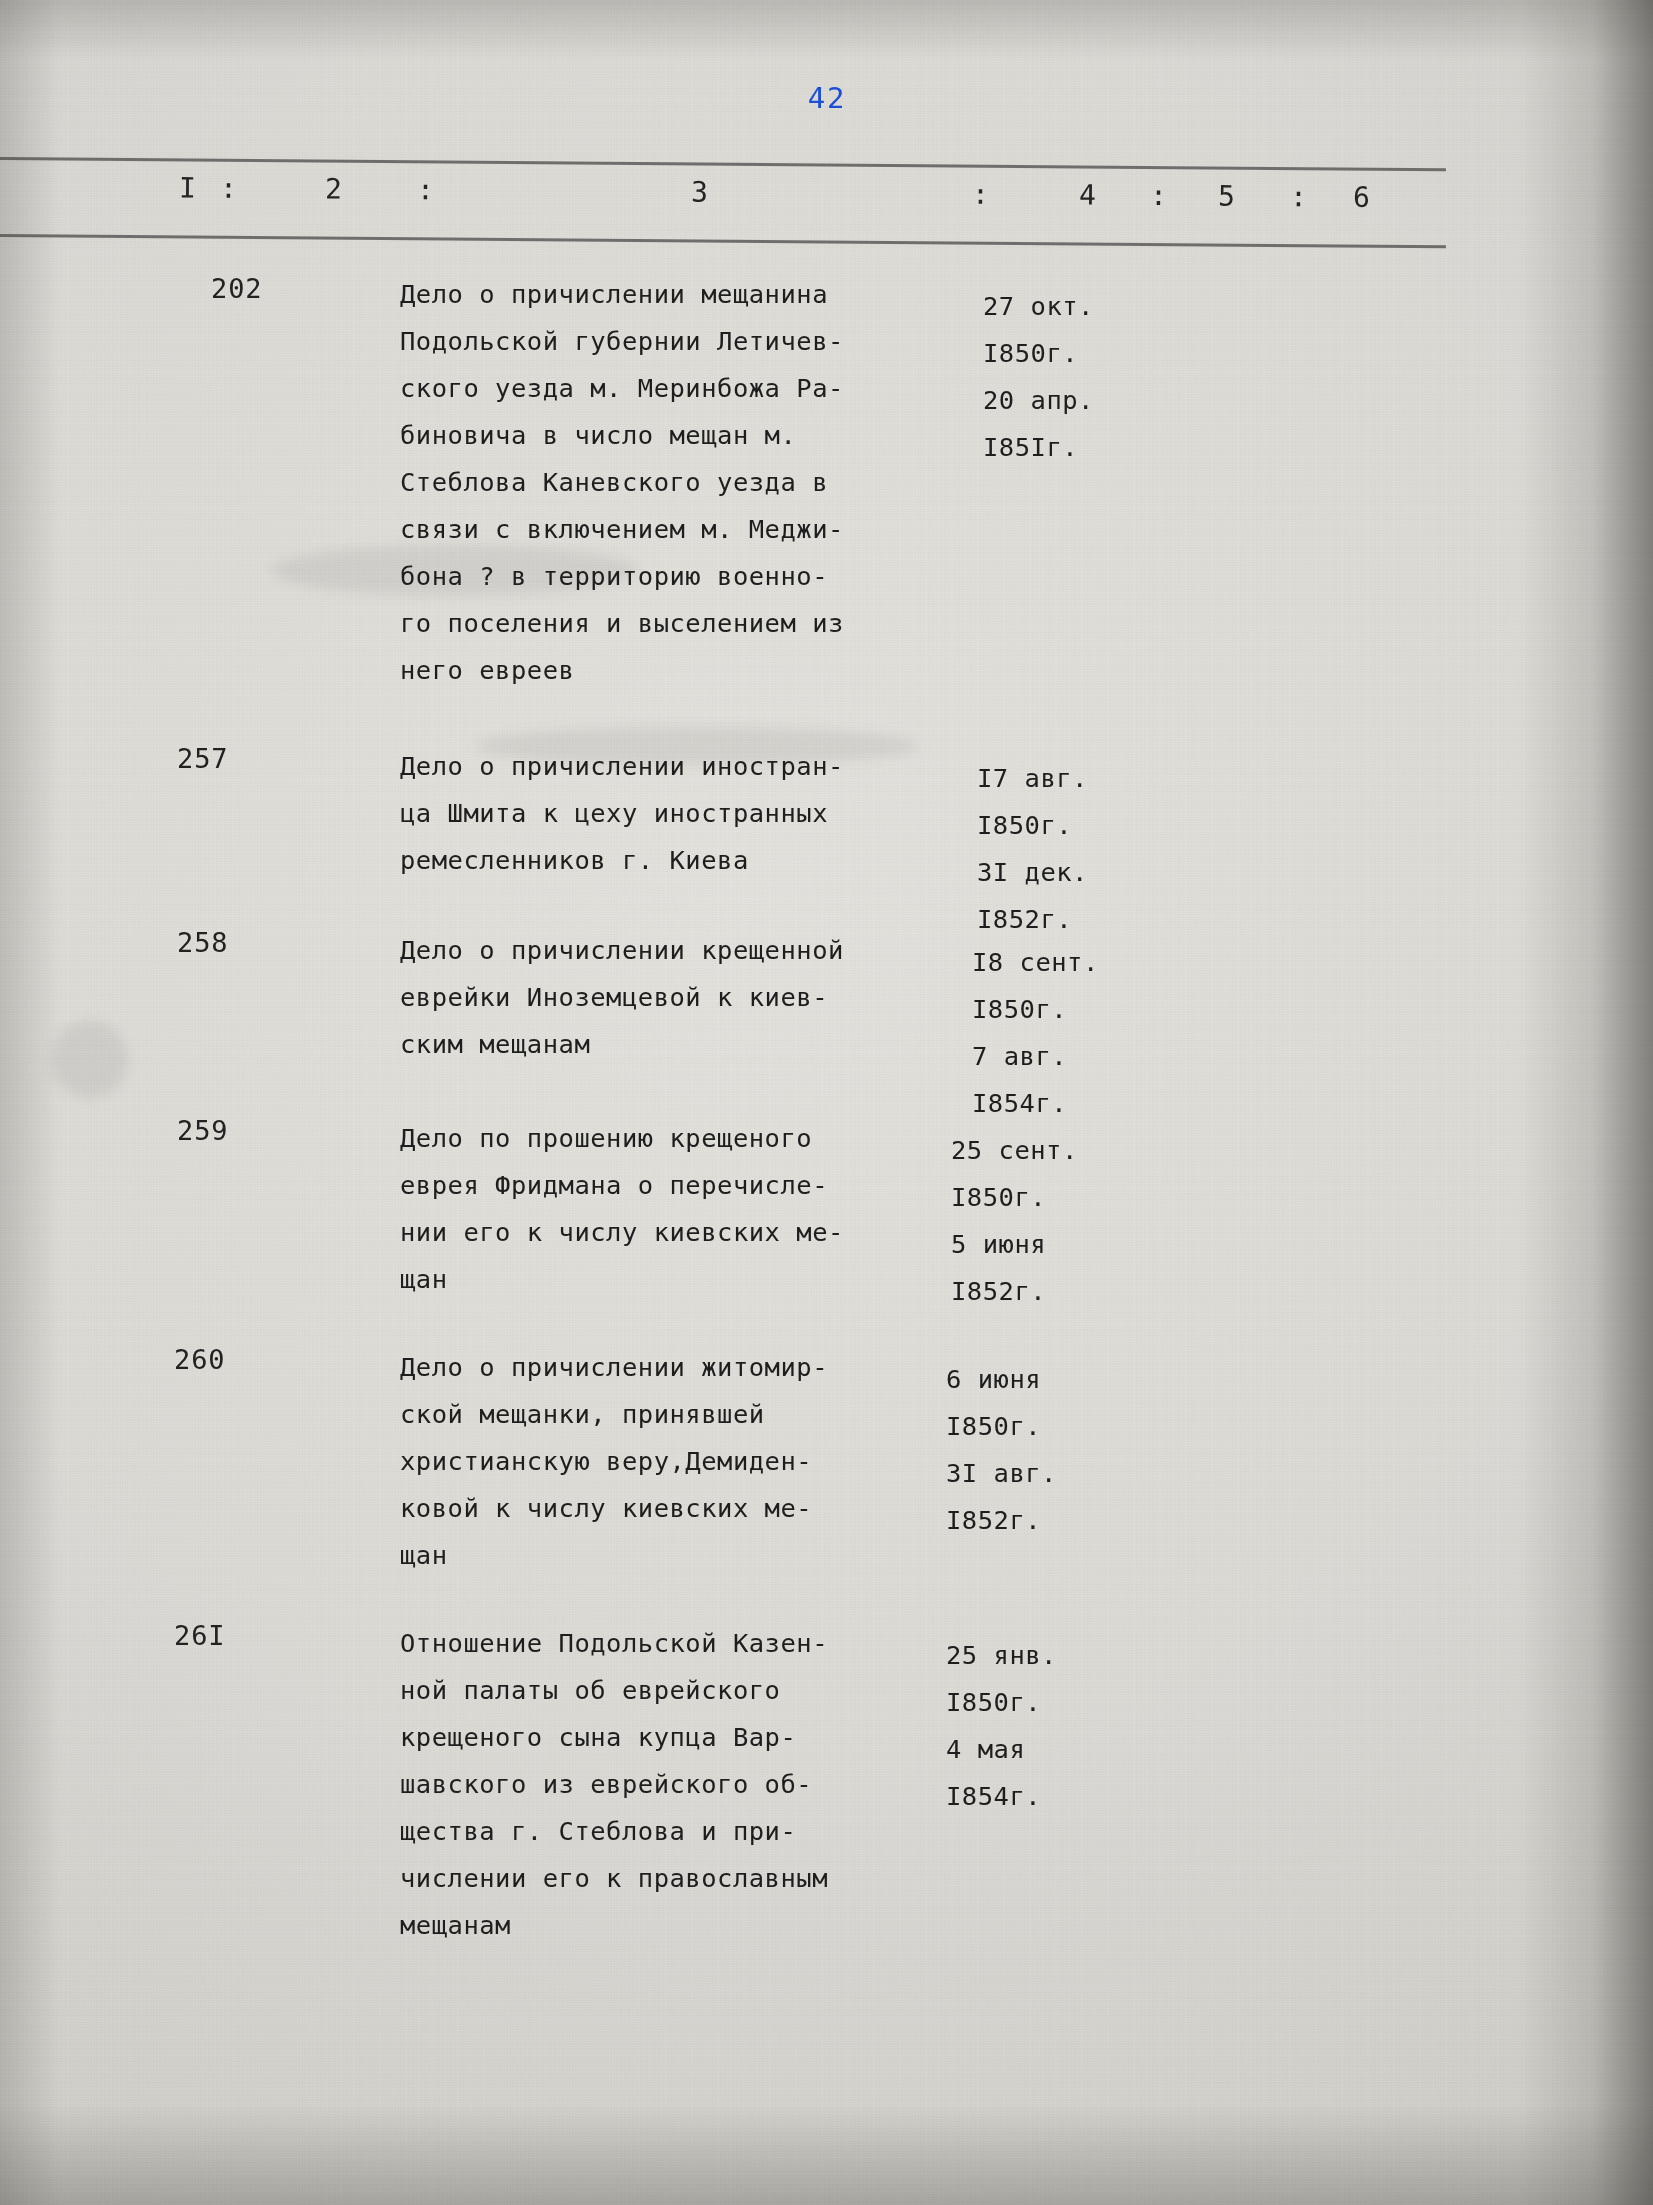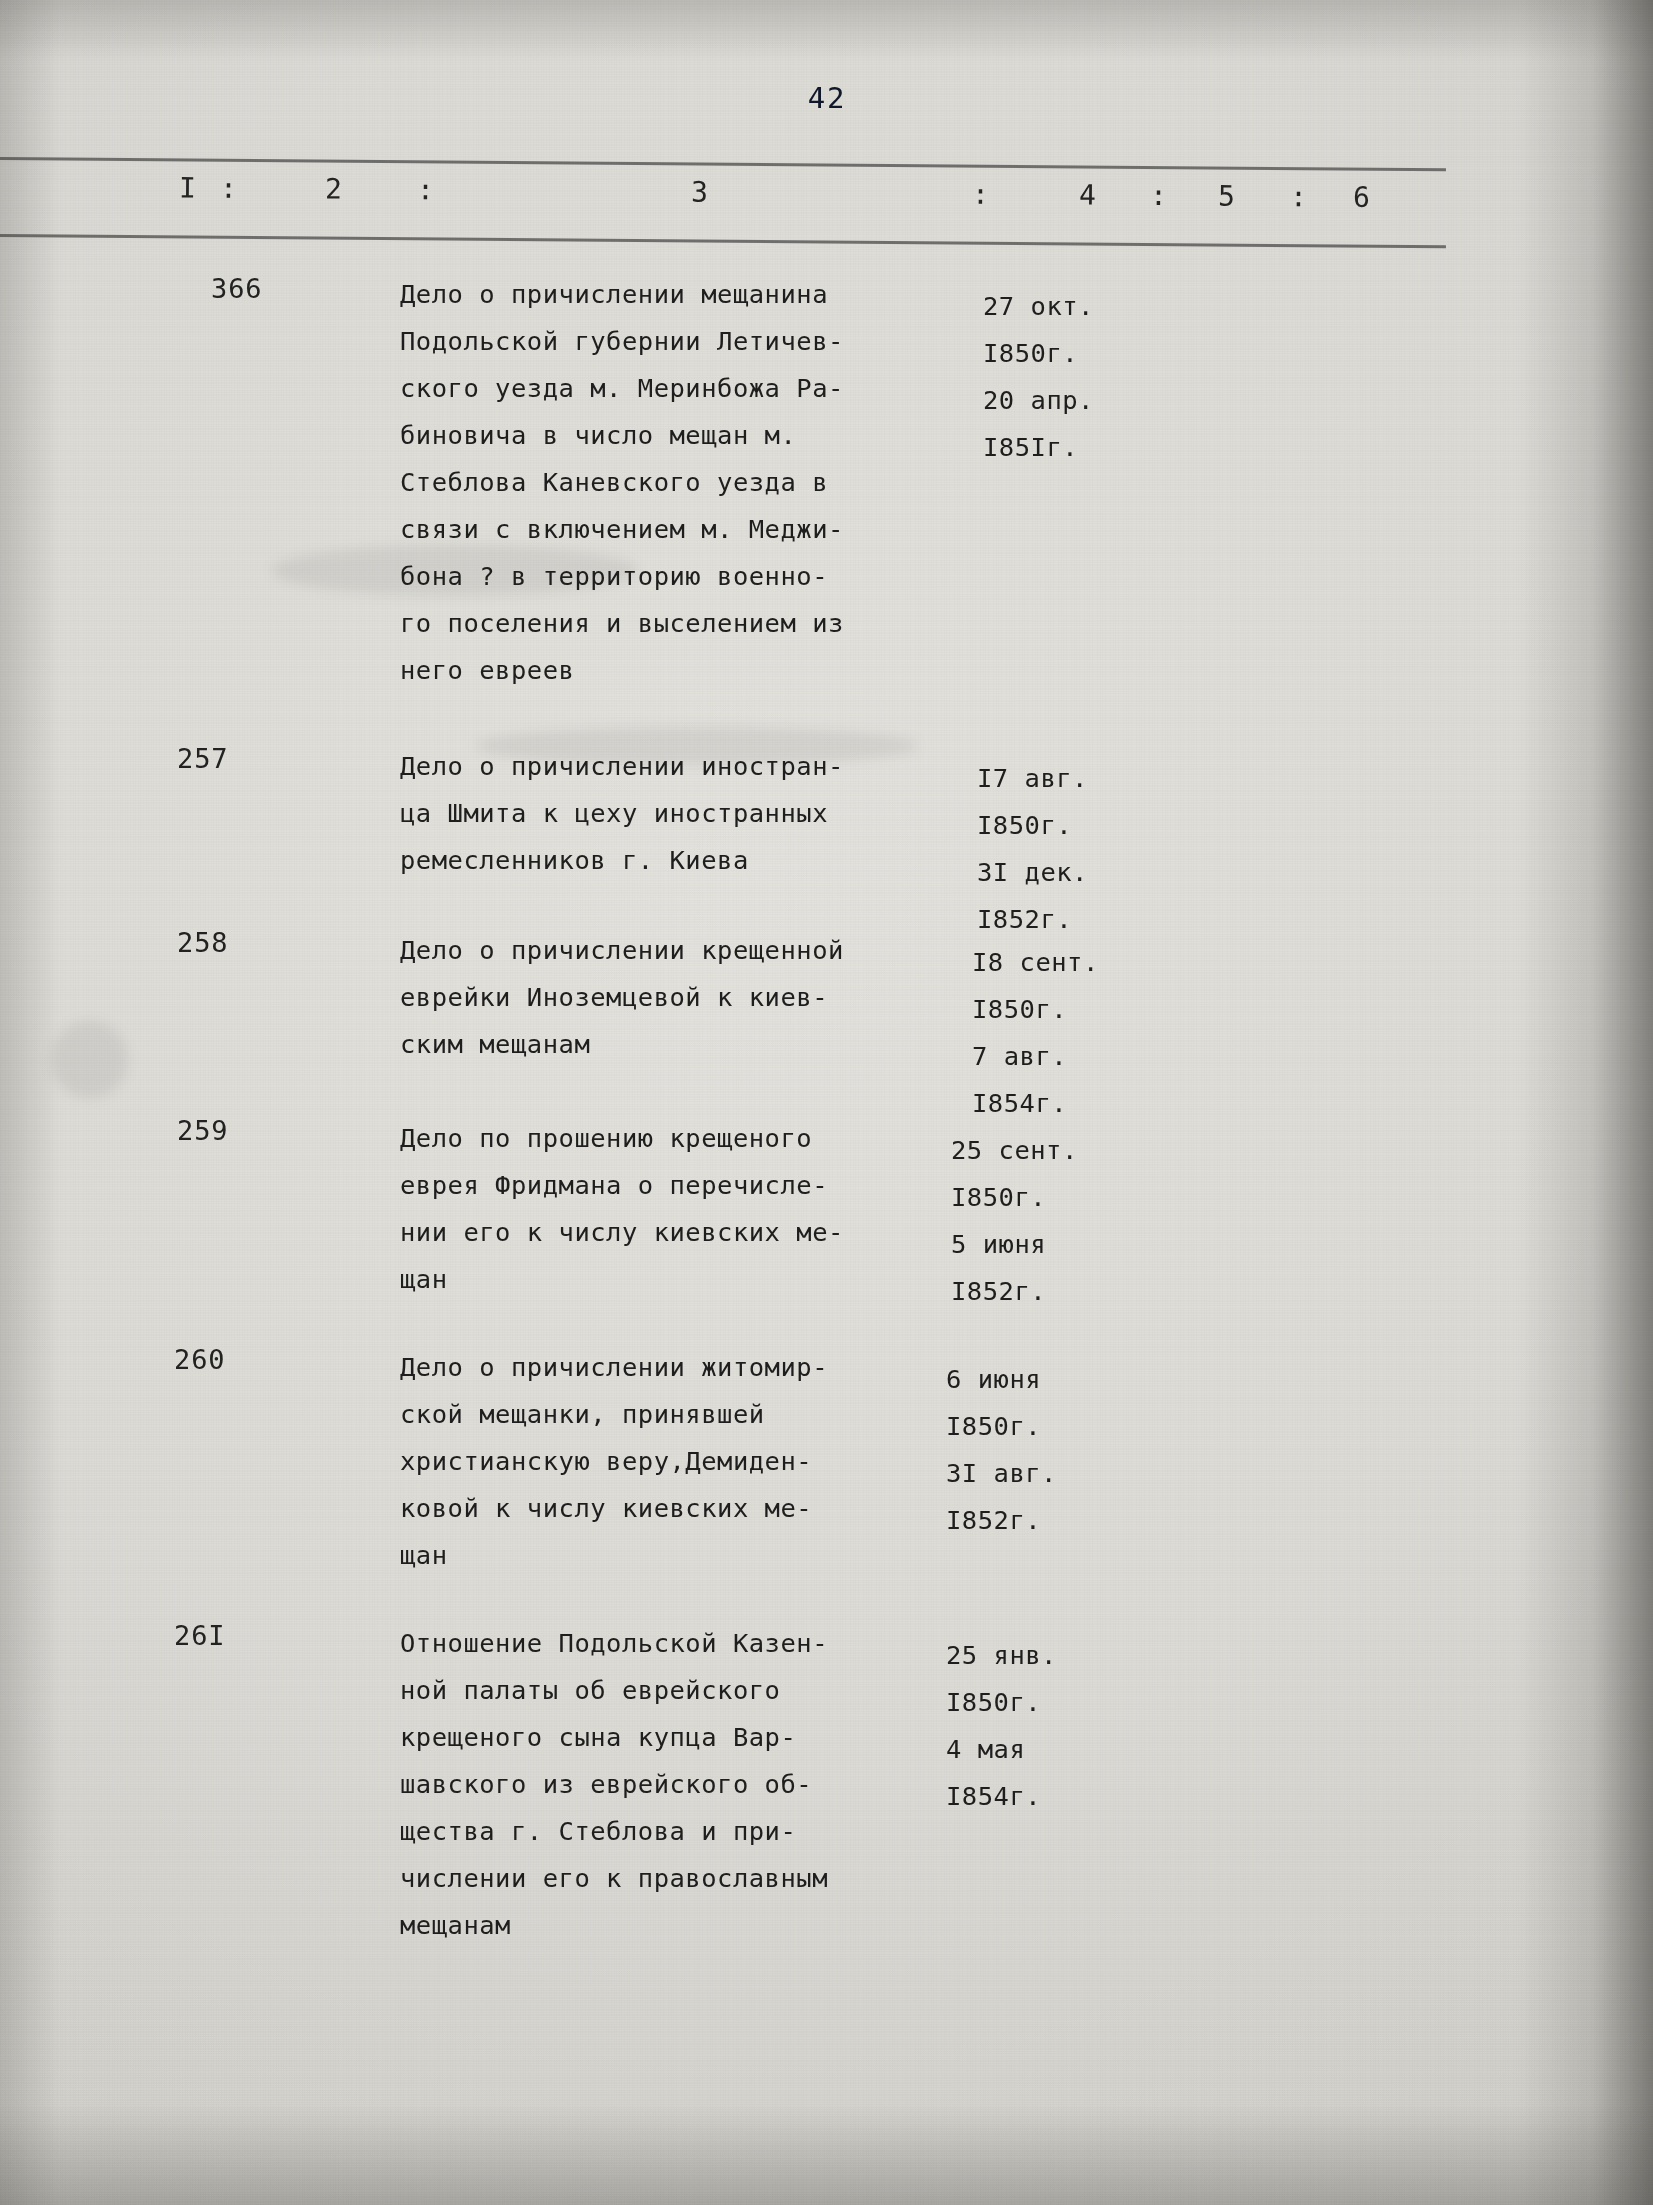--- a/index.html
+++ b/index.html
@@ -60,21 +60,21 @@
     pointer-events: none;
   }
 
   .page-number {
     position: absolute;
     top: 81px;
     left: 0; right: 0;
     text-align: center;
     font-size: 29px;
     letter-spacing: 1.7px;
-    color: #0f172a;
+    color: #1d4ed8;
   }
   
   .rule {
     position: absolute;
     left: 0;
     width: 1446px;
     height: 2.6px;
     background: #4a4a4a;
     opacity: 0.75;
   }
@@ -200,21 +200,21 @@
     <span class="ch4">4</span>
     <span class="ch-c4">:</span>
     <span class="ch5">5</span>
     <span class="ch-c5">:</span>
     <span class="ch6">6</span>
   </div>
 
   <div class="entries">
 
     <div class="entry e256" style="margin-bottom:49px;">
-      <div class="entry-num">366</div>
+      <div class="entry-num">202</div>
       <div class="entry-body">
         <div class="entry-line">Дело о причислении мещанина</div>
         <div class="entry-line">Подольской губернии Летичев-</div>
         <div class="entry-line">ского уезда м. Меринбожа Ра-</div>
         <div class="entry-line">биновича в число мещан м.</div>
         <div class="entry-line">Стеблова Каневского уезда в</div>
         <div class="entry-line">связи с включением м. Меджи-</div>
         <div class="entry-line">бона ? в территорию военно-</div>
         <div class="entry-line">го поселения и выселением из</div>
         <div class="entry-line">него евреев</div>

